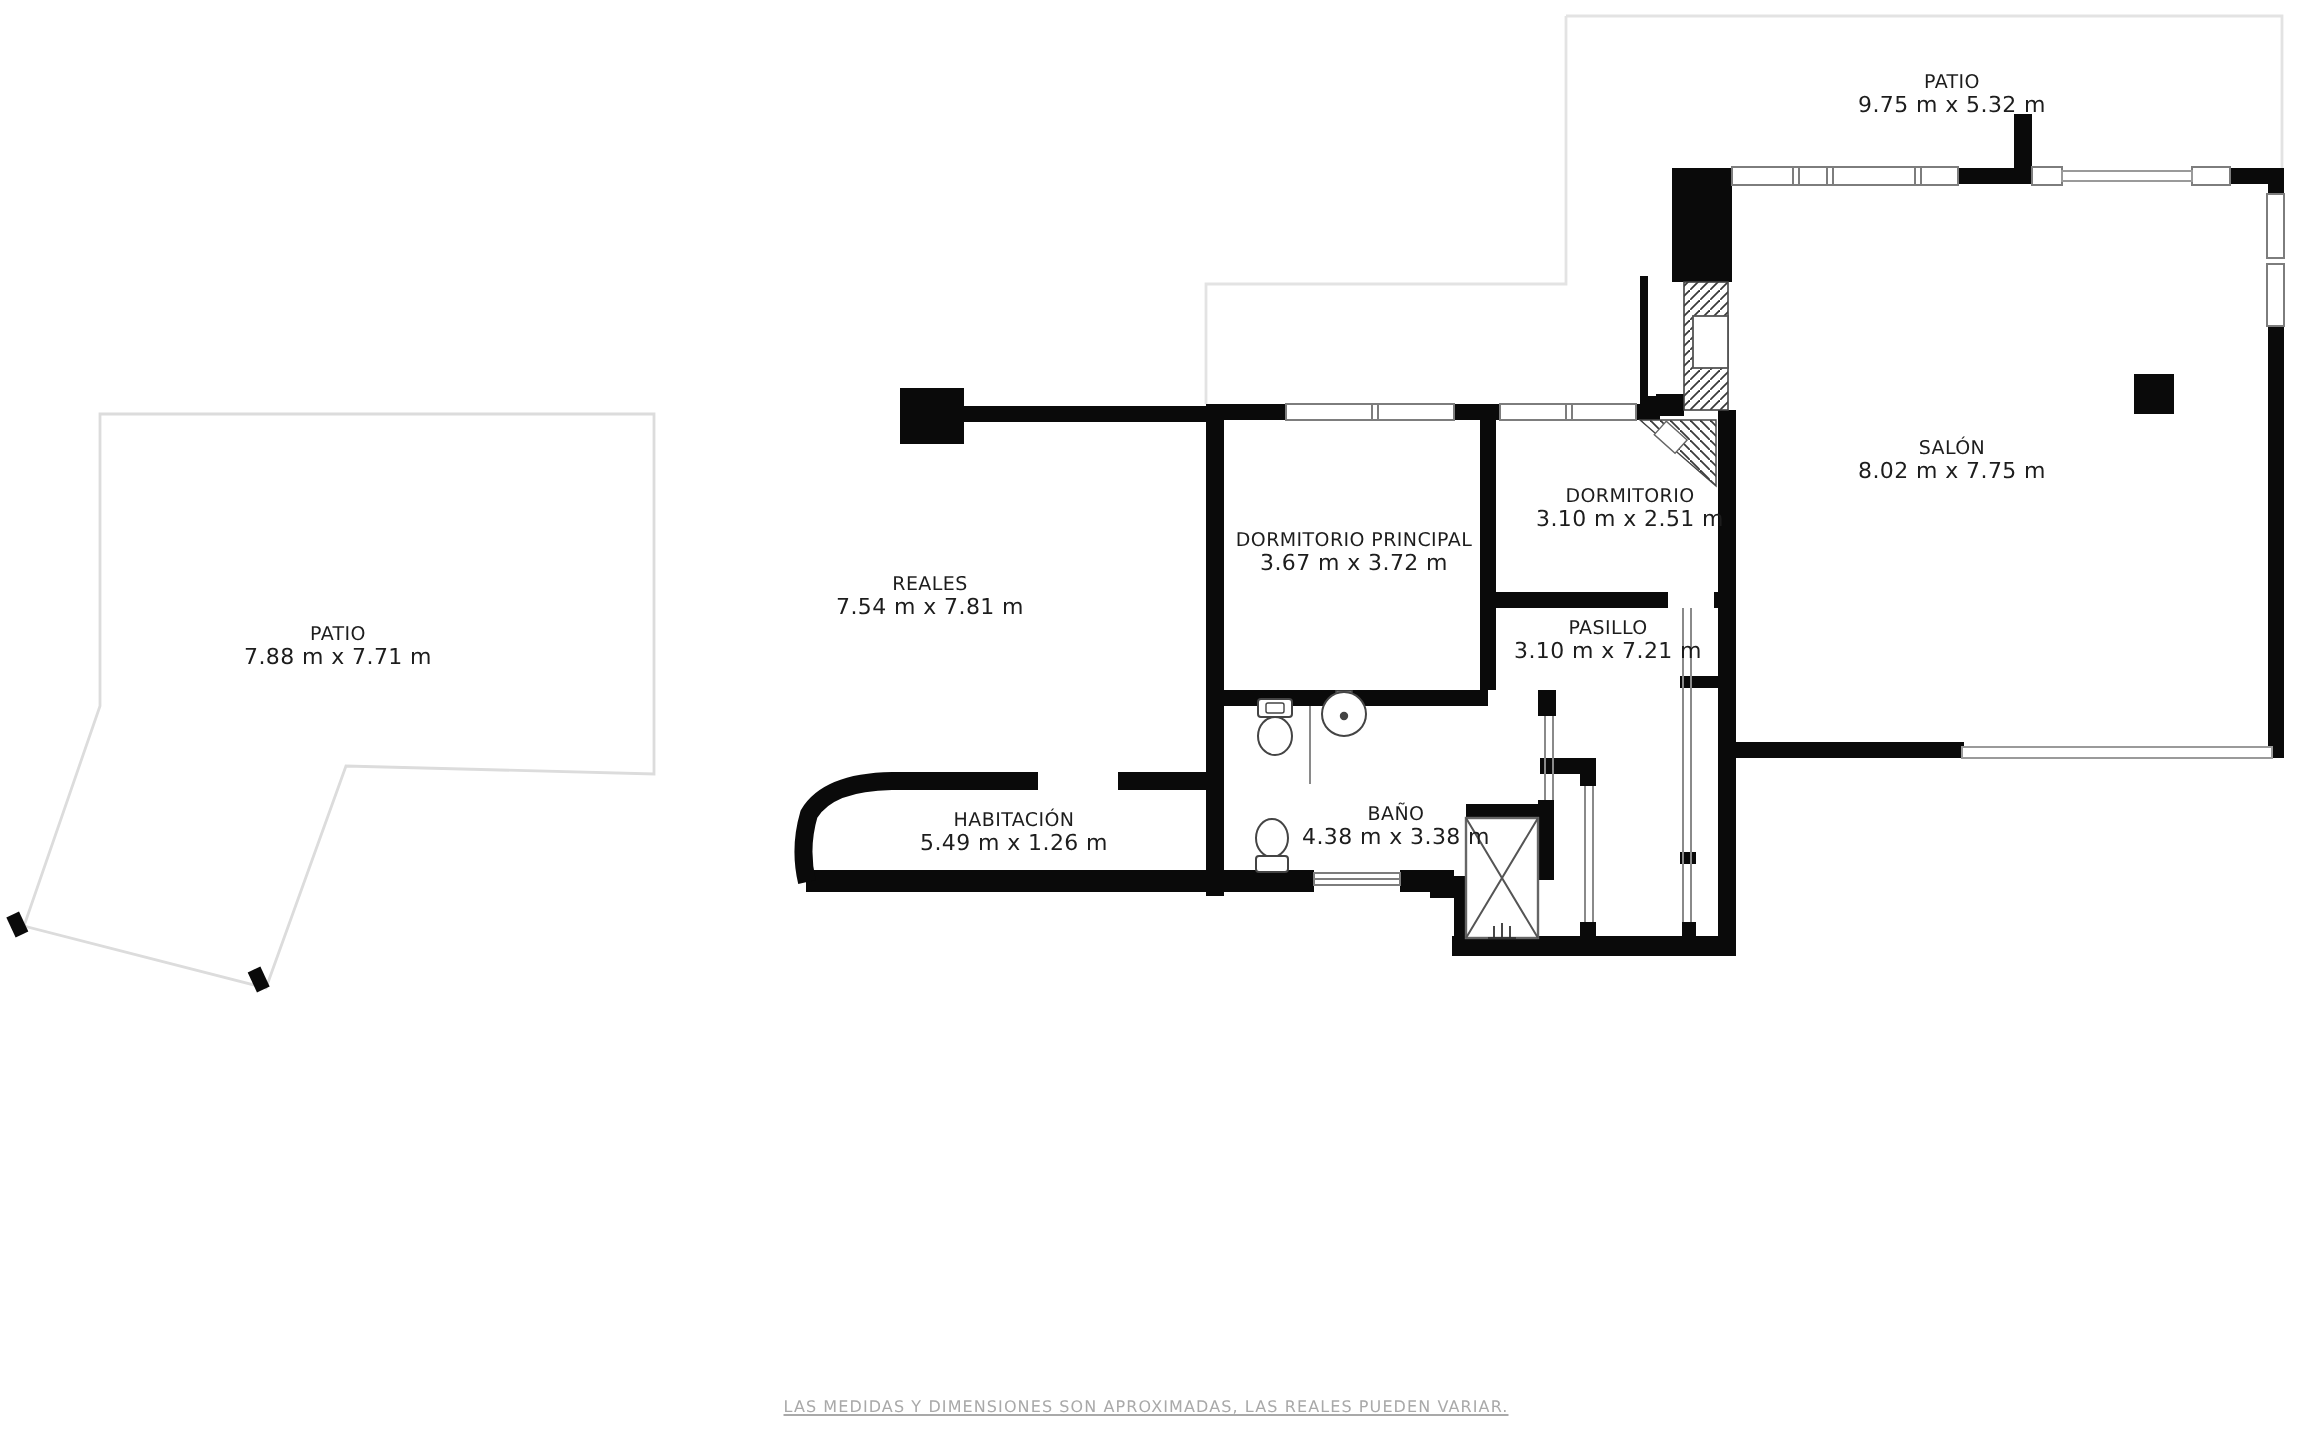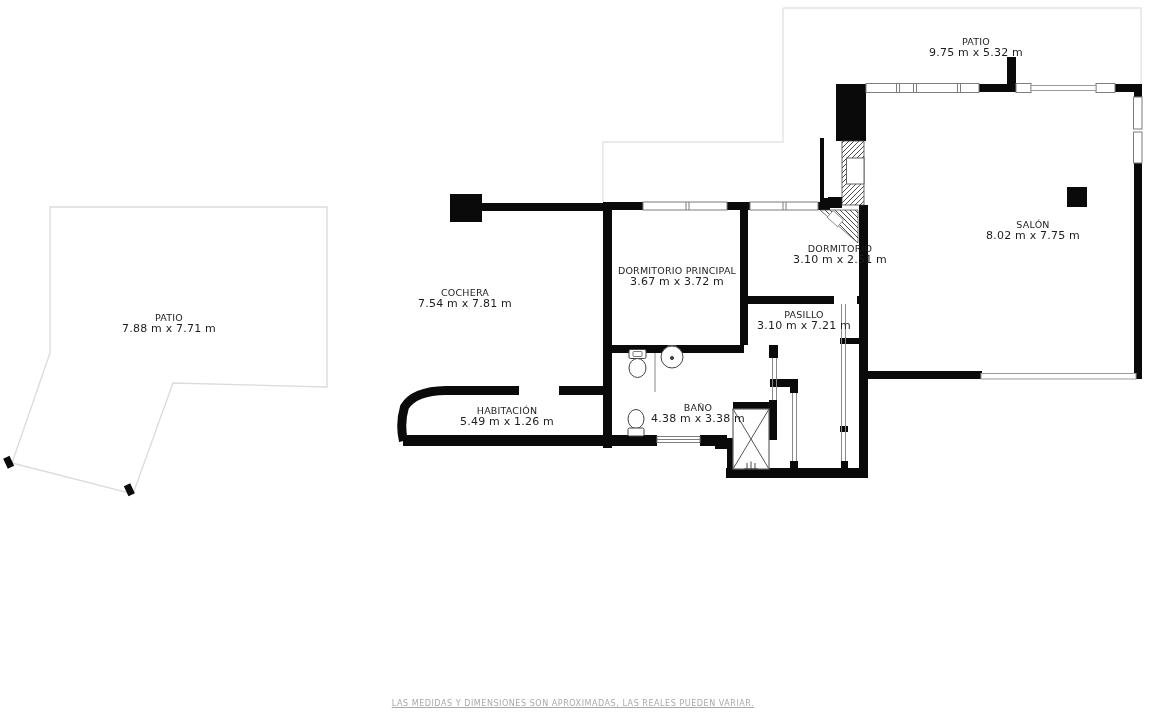--- a/index.html
+++ b/index.html
@@ -171,38 +171,38 @@
           <line x1="744" y1="469" x2="758" y2="469"></line>
         </g>
       </g>
     </g>
   </svg>
 
   <div class="room-label" style="left:976px;top:36px">
     <div class="room-name">PATIO</div>
     <div class="room-dims">9.75 m x 5.32 m</div>
   </div>
-  <div class="room-label" style="left:1033px;top:219px">
+  <div class="room-label" style="left:976px;top:219px">
     <div class="room-name">SALÓN</div>
     <div class="room-dims">8.02 m x 7.75 m</div>
   </div>
-  <div class="room-label" style="left:840px;top:243px">
+  <div class="room-label" style="left:815px;top:243px">
     <div class="room-name">DORMITORIO</div>
     <div class="room-dims">3.10 m x 2.51 m</div>
   </div>
   <div class="room-label" style="left:677px;top:265px">
     <div class="room-name">DORMITORIO PRINCIPAL</div>
     <div class="room-dims">3.67 m x 3.72 m</div>
   </div>
   <div class="room-label" style="left:804px;top:309px">
     <div class="room-name">PASILLO</div>
     <div class="room-dims">3.10 m x 7.21 m</div>
   </div>
   <div class="room-label" style="left:465px;top:287px">
-    <div class="room-name">COCHERA</div>
+    <div class="room-name">REALES</div>
     <div class="room-dims">7.54 m x 7.81 m</div>
   </div>
   <div class="room-label" style="left:169px;top:312px">
     <div class="room-name">PATIO</div>
     <div class="room-dims">7.88 m x 7.71 m</div>
   </div>
   <div class="room-label" style="left:698px;top:402px">
     <div class="room-name">BAÑO</div>
     <div class="room-dims">4.38 m x 3.38 m</div>
   </div>

